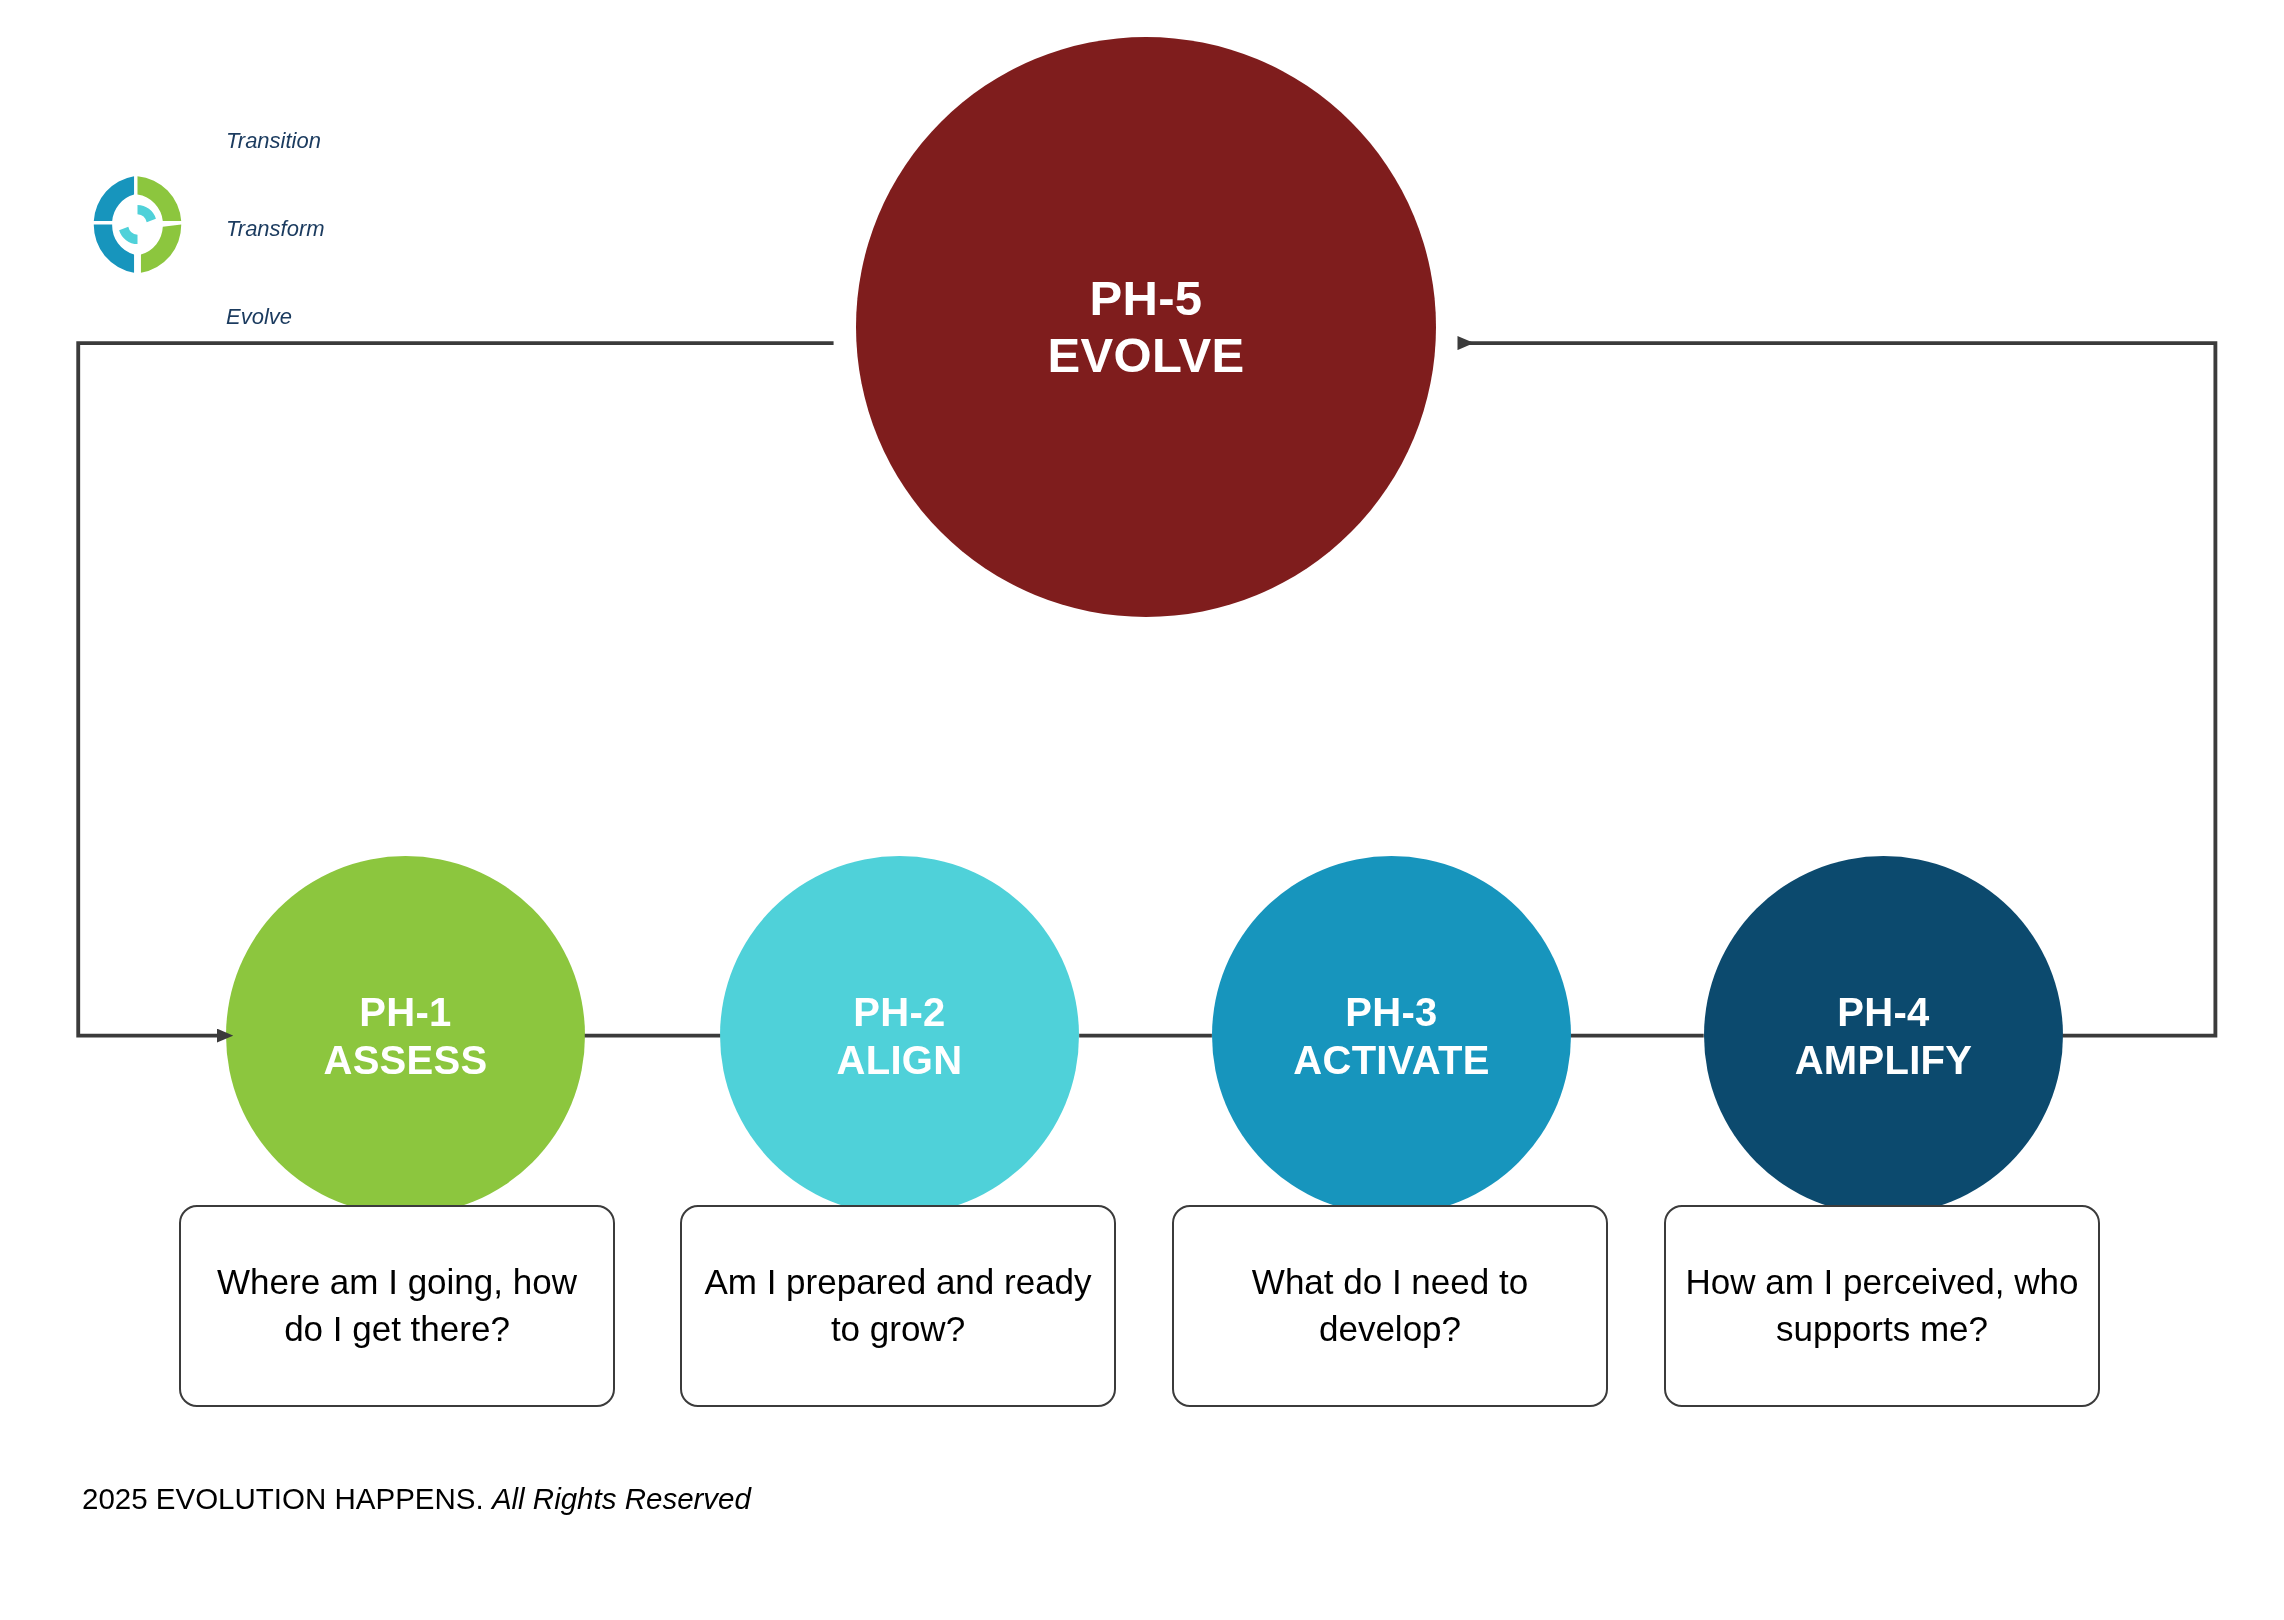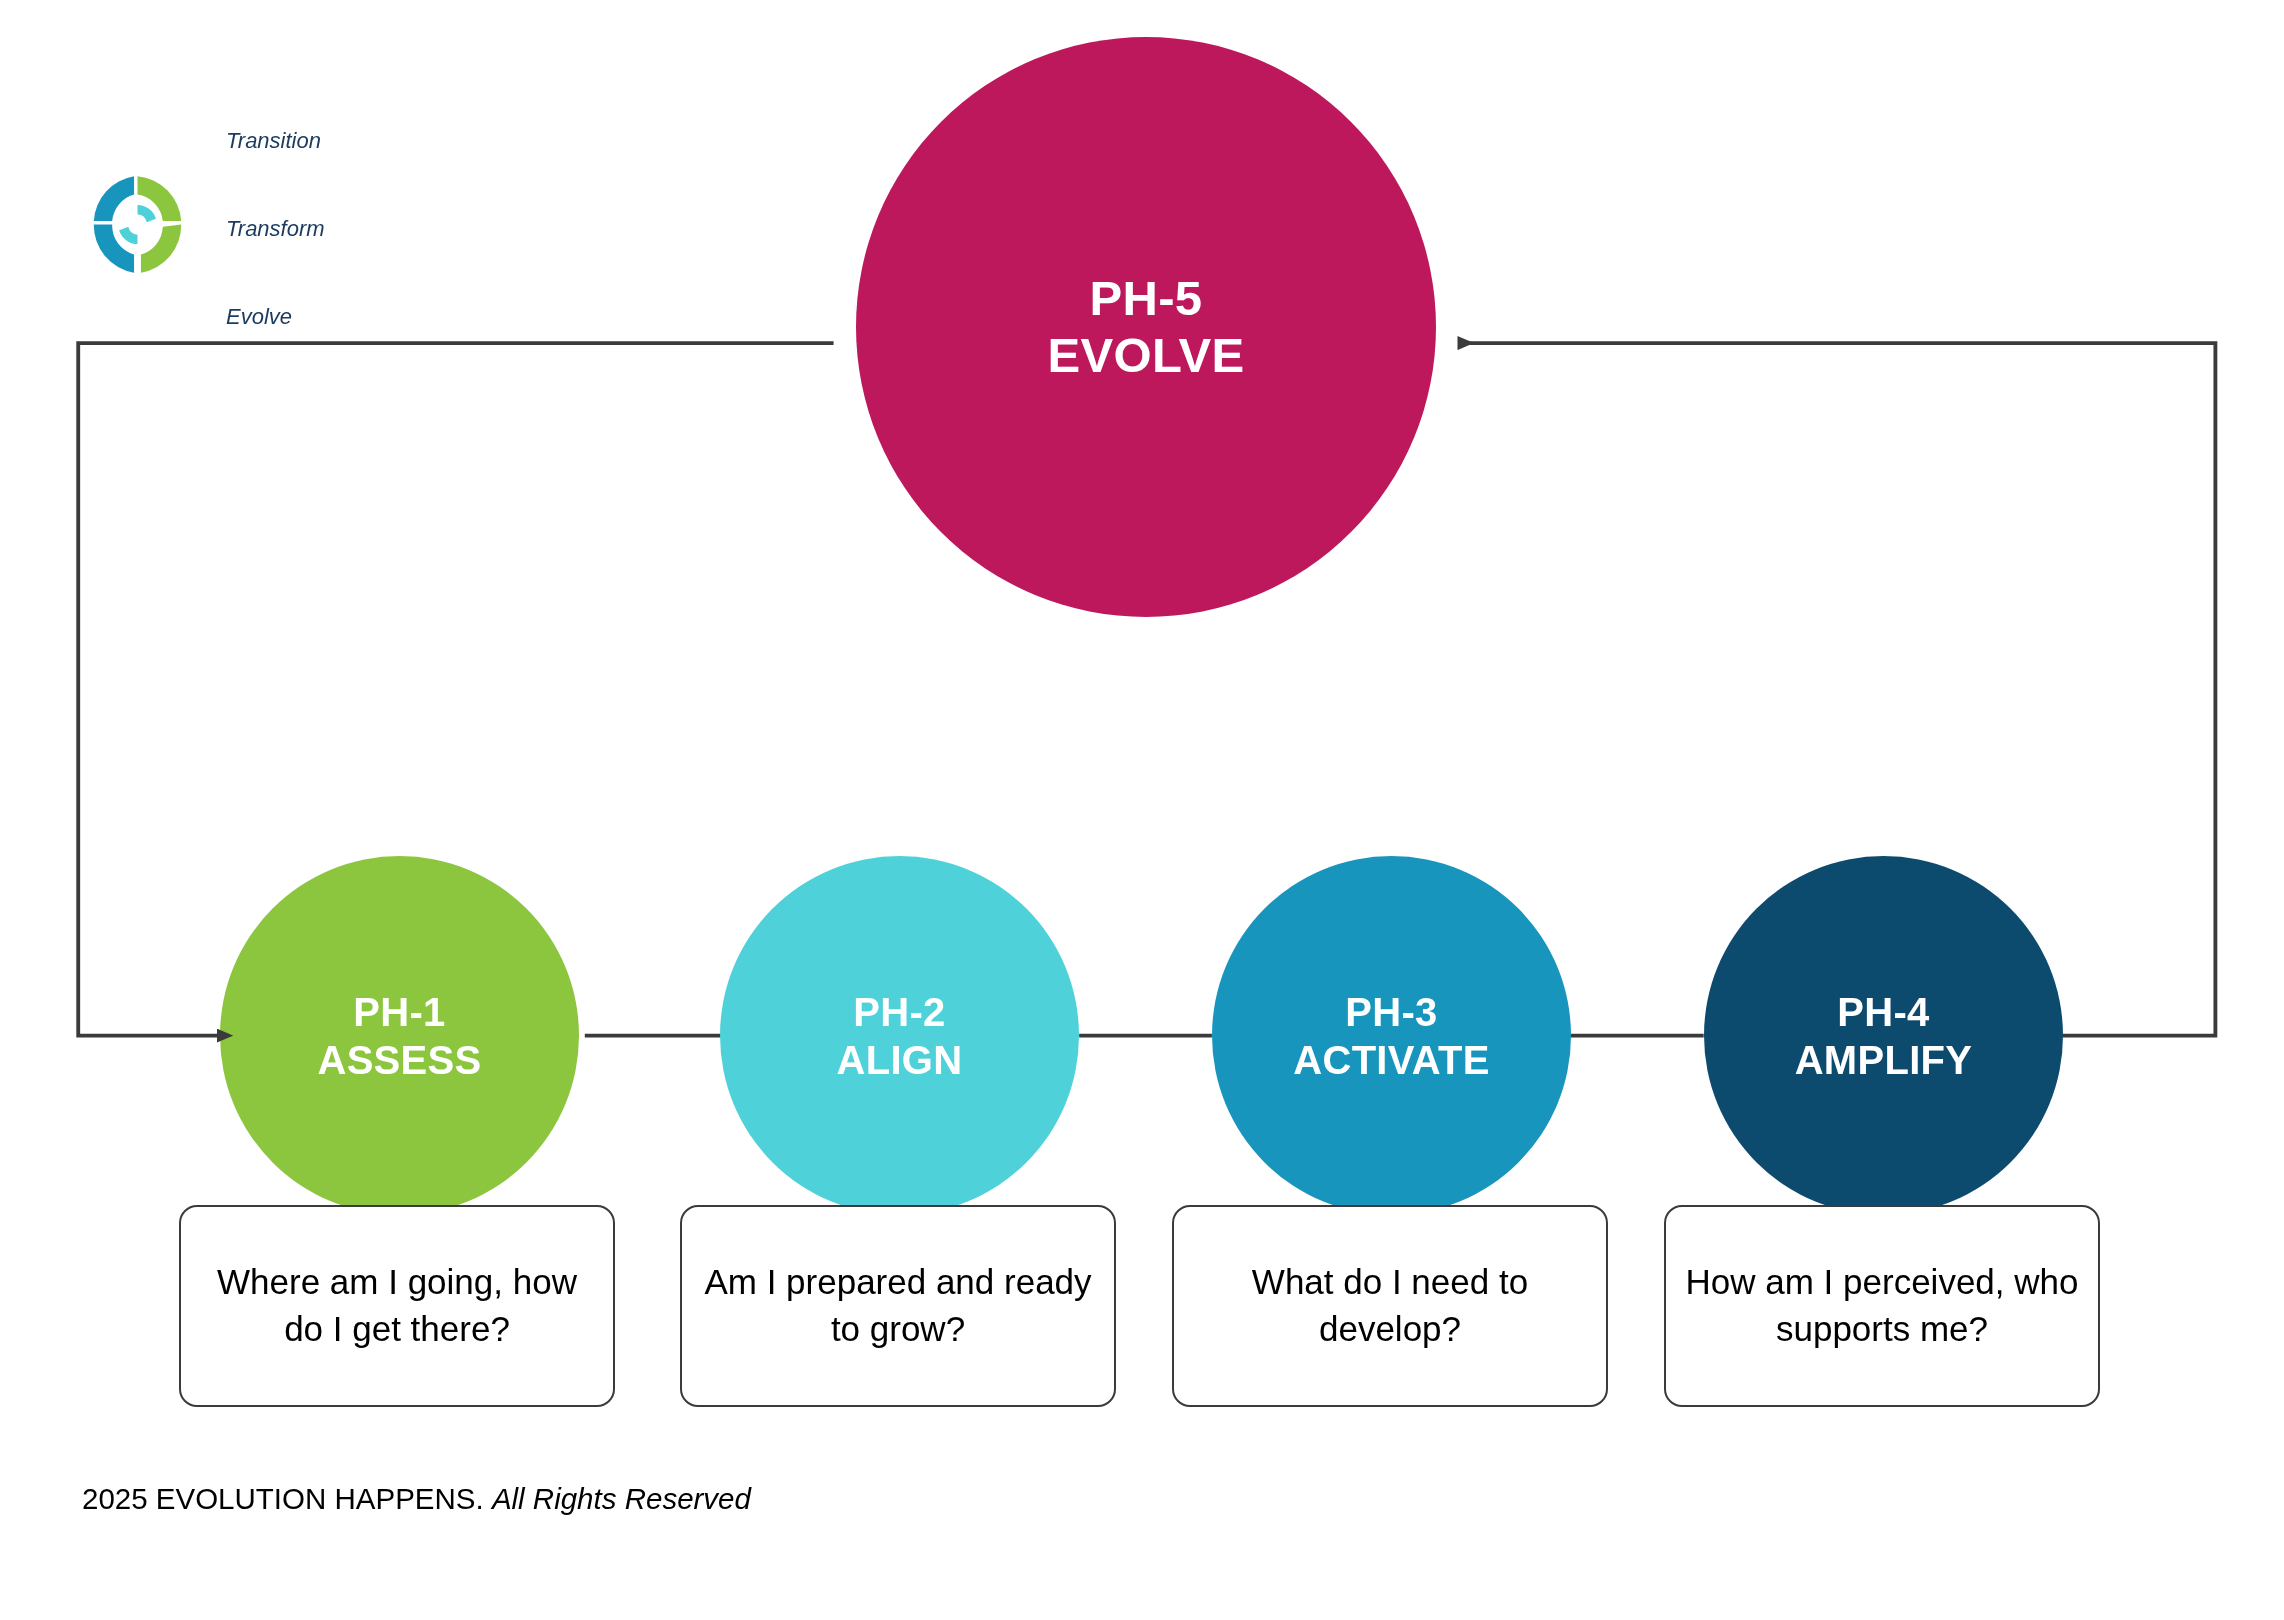--- a/index.html
+++ b/index.html
@@ -78,36 +78,36 @@
   .circle .desc {
     font-weight: normal;
   }
 
   
   #circle-ph5 {
     left: 856px;
     top: 37px;
     width: 580px;
     height: 580px;
-    background: #be185d;
+    background: #7f1d1d;
   }
   #circle-ph5 .code { font-size: 49px; line-height: 1.16; }
   #circle-ph5 .name { font-size: 49px; line-height: 1.16; }
   #circle-ph5 .desc { font-size: 44px; line-height: 1.27; margin-top: 3.8px; }
 
   
   .circle-sm {
     width: 359px;
     height: 359px;
     top: 856px;
   }
   .circle-sm .code { font-size: 40px; line-height: 1.2; }
   .circle-sm .name { font-size: 40px; line-height: 1.2; }
 
-  #circle-ph1 { left: 220px;  background: #8cc63e; }
+  #circle-ph1 { left: 226px;  background: #8cc63e; }
   #circle-ph2 { left: 720px; background: #4fd1d9; }
   #circle-ph3 { left: 1212px; background: #1795bd; }
   #circle-ph4 { left: 1704px; background: #0c4a6e; }
 
   
   .qbox {
     position: absolute;
     top: 1205px;
     width: 436px;
     height: 202px;

